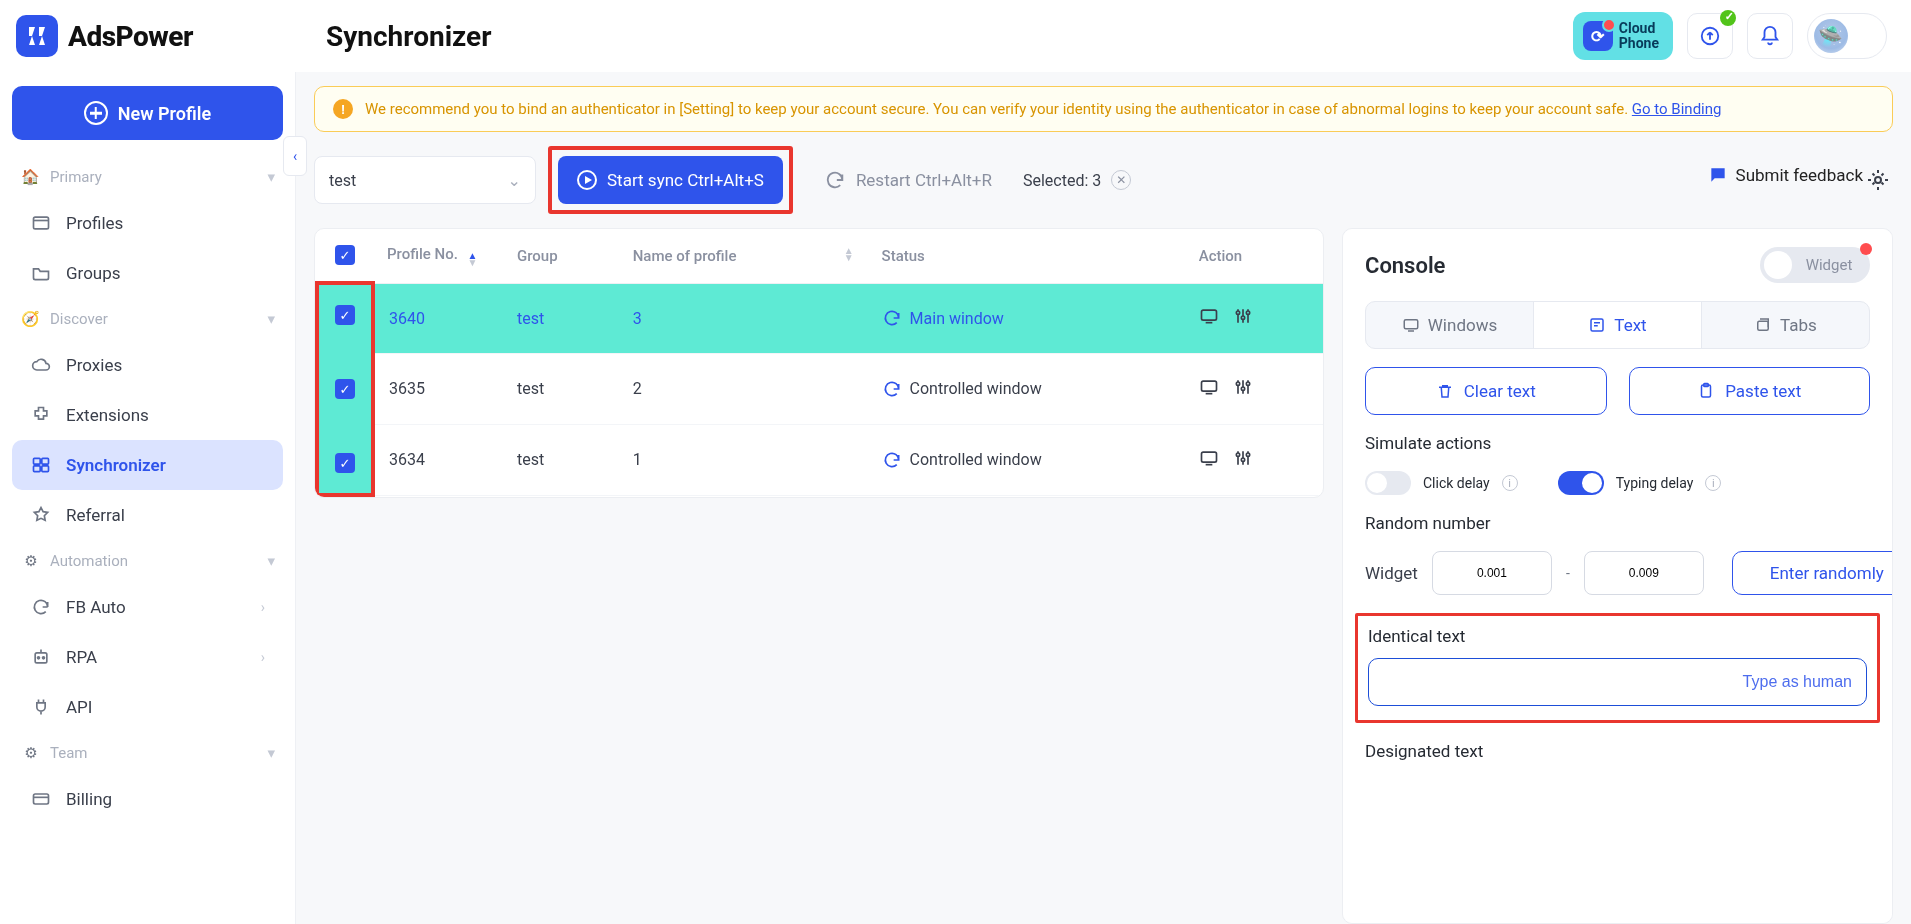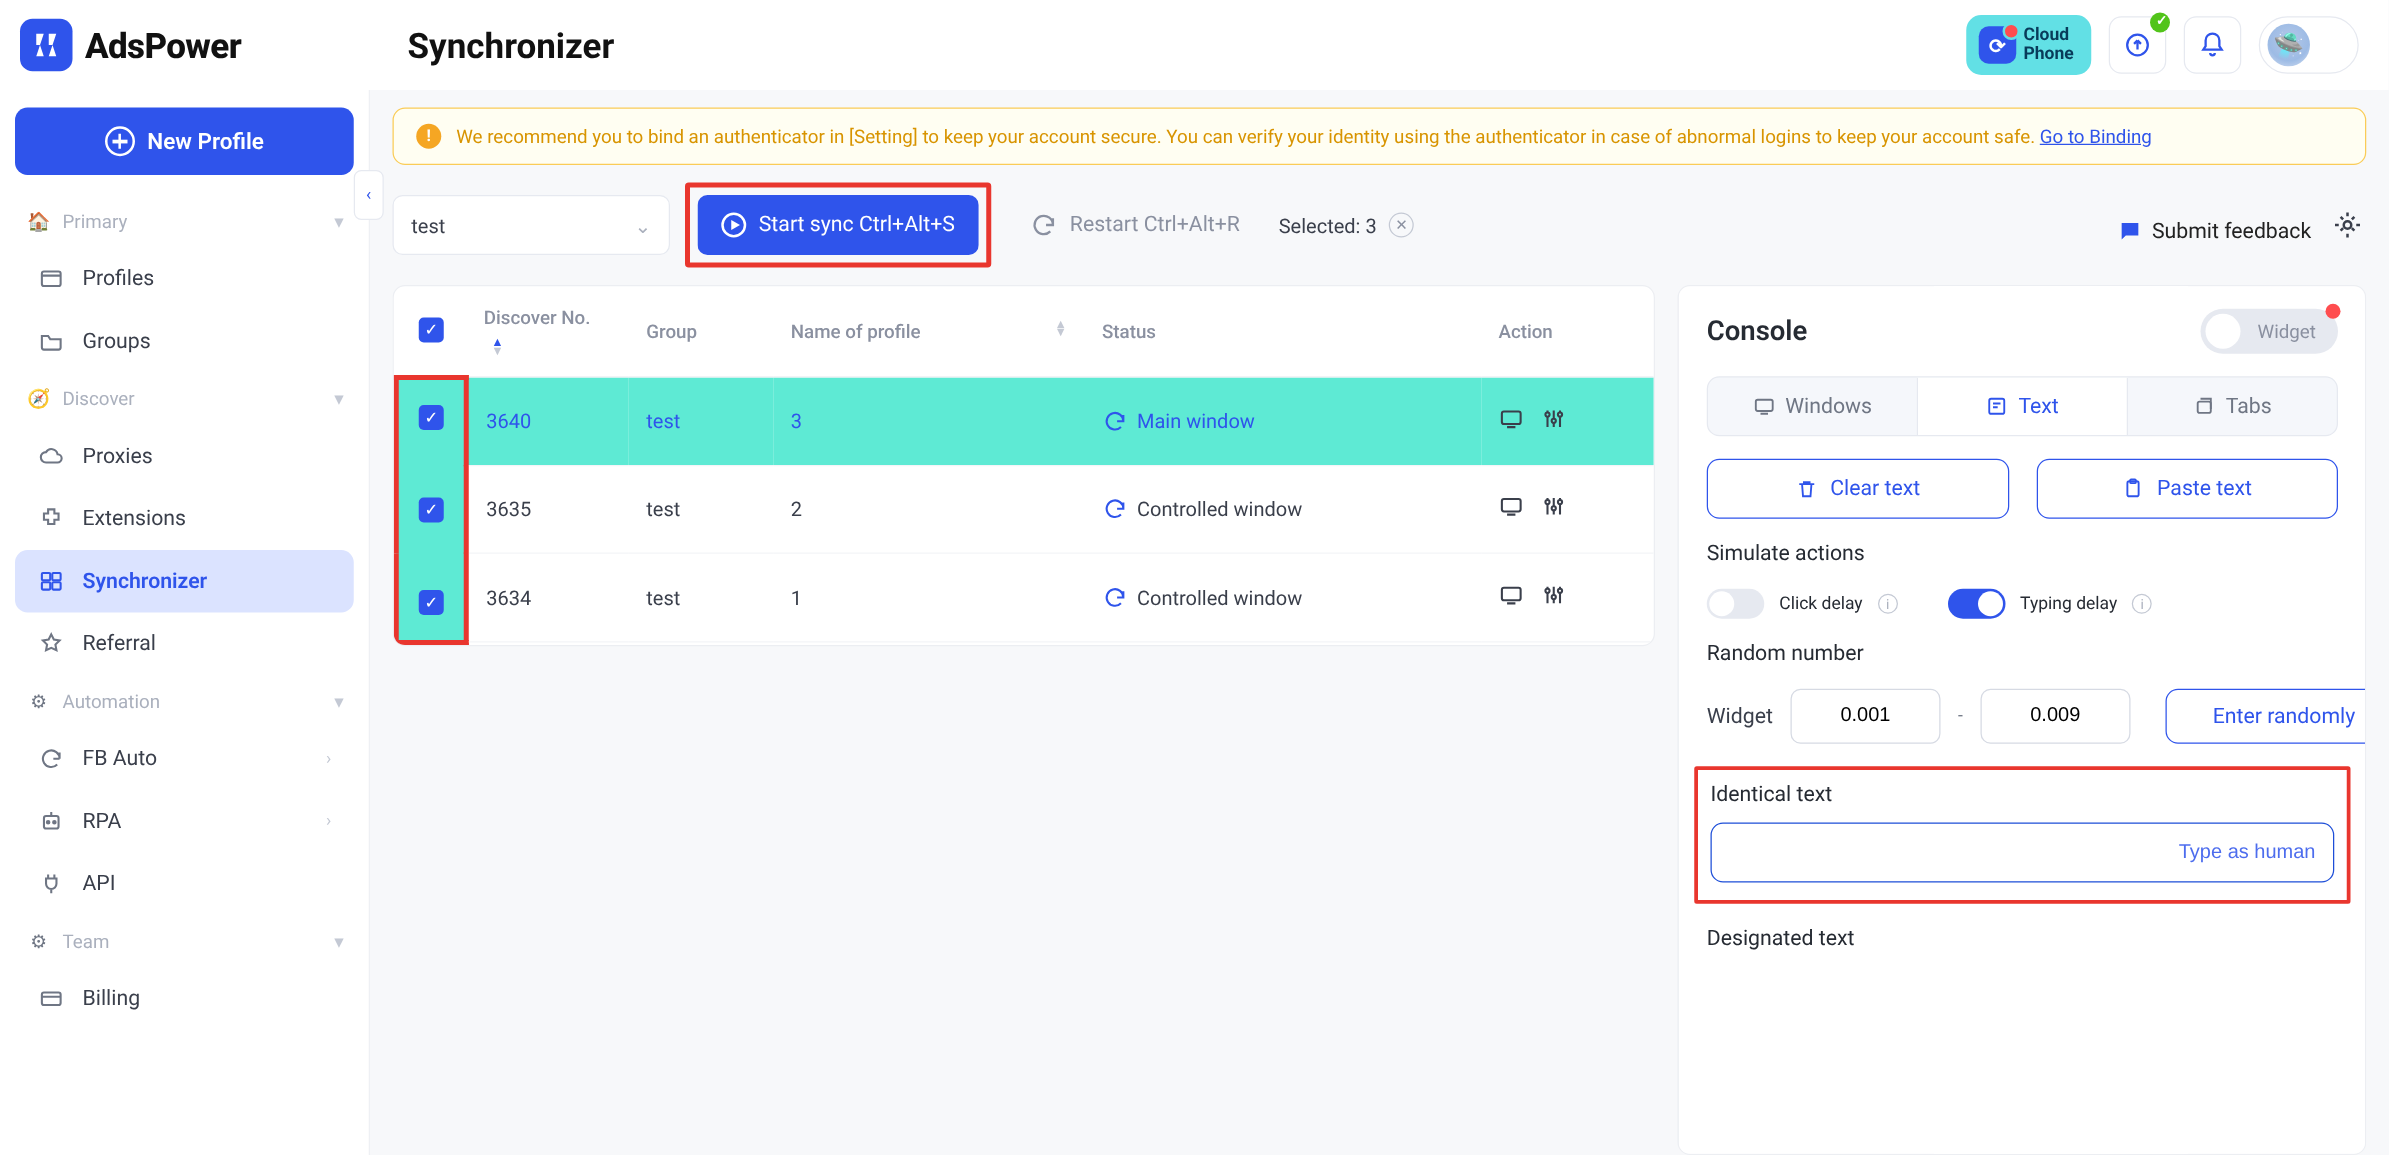--- a/index.html
+++ b/index.html
@@ -177,21 +177,21 @@
     content:''; position:absolute; left:6px; top:4px;
     border-left:7px solid #fff; border-top:4.5px solid transparent; border-bottom:4.5px solid transparent;
   }
   .selected-chip{
     display:flex; align-items:center; gap:10px; color:#3a3f4b; font-size:16px;
   }
   .selected-chip .x{
     width:20px; height:20px; border-radius:50%; border:1px solid #c4c9d4;
     color:#8a90a0; display:flex; align-items:center; justify-content:center; font-size:12px; cursor:pointer;
   }
-  .feedback-right{ margin-left:auto; display:flex; align-items:flex-end; gap:14px; }
+  .feedback-right{ margin-left:auto; display:flex; align-items:flex-start; }
   .feedback-link{ color:#222; font-size:17px; display:flex; align-items:center; gap:8px; cursor:pointer;}
   .gear-btn{ width:30px; height:30px; cursor:pointer; display:flex; align-items:center; justify-content:center; color:#3a3f4b;}
 
   .work-row{ flex:1; display:flex; gap:18px; overflow:hidden;}
   .table-card{
     width:1010px; background:#fff; border:1px solid #eceef2; border-radius:10px;
     overflow:hidden; align-self:flex-start;
   }
   table{ width:100%; border-collapse:collapse; }
   thead th{
@@ -258,21 +258,21 @@
   .sim-item{ display:flex; align-items:center; gap:12px;}
   .toggle{
     width:46px; height:24px; border-radius:14px; background:#e6e9f0; position:relative; cursor:pointer;
   }
   .toggle .kn{ position:absolute; top:2px; left:2px; width:20px; height:20px; border-radius:50%; background:#fff;}
   .toggle.on{ background:#2f54eb;}
   .toggle.on .kn{ left:24px;}
   .info-dot{ width:16px; height:16px; border-radius:50%; border:1px solid #c4c9d4; color:#aab0bd; font-size:11px; display:inline-flex; align-items:center; justify-content:center;}
   .range-row{ display:flex; align-items:center; gap:14px;}
   .range-row .lbl{ width:70px; color:#3a3f4b; font-size:17px;}
-  .num-in{ width:120px; height:44px; border:1px solid #d6dae3; border-radius:8px; text-align:center; font-size:16px; }
+  .num-in{ width:120px; height:44px; border:1px solid #d6dae3; border-radius:8px; text-align:center; font-size:12px; }
   .dash{ color:#6f7684;}
   .out-btn.small{ flex:none; width:190px; height:44px; }
   .red-frame{ border:3px solid #e9362e; border-radius:2px; padding:10px 10px 14px; margin:0 -10px;}
   .text-input{
     width:100%; height:48px; border:1px solid #1d4ed8; border-radius:10px;
     padding:0 14px; font-size:16px; color:#2f54eb; text-align:right;
     background:#fff;
   }
   .text-input::placeholder{ color:#2f54eb; opacity:.85;}
 </style>
@@ -515,21 +515,21 @@
     </div>
 
     <div class="work-row">
 
       <div class="table-card">
         <table>
           <thead>
             <tr>
               <th class="col-chk"><span class="chk"></span></th>
               <th class="col-prof">
-                <span>Discover No.</span>
+                <span>Profile No.</span>
                 <span class="th-sort">
                     <span class="up active">▲</span>
                     <span>▼</span>
                   </span>
               </th>
               <th><span>Group</span></th>
               <th>
                 <span>Name of profile</span>
                 <span class="th-sort" style="float:right">
                     <span>▲</span>

